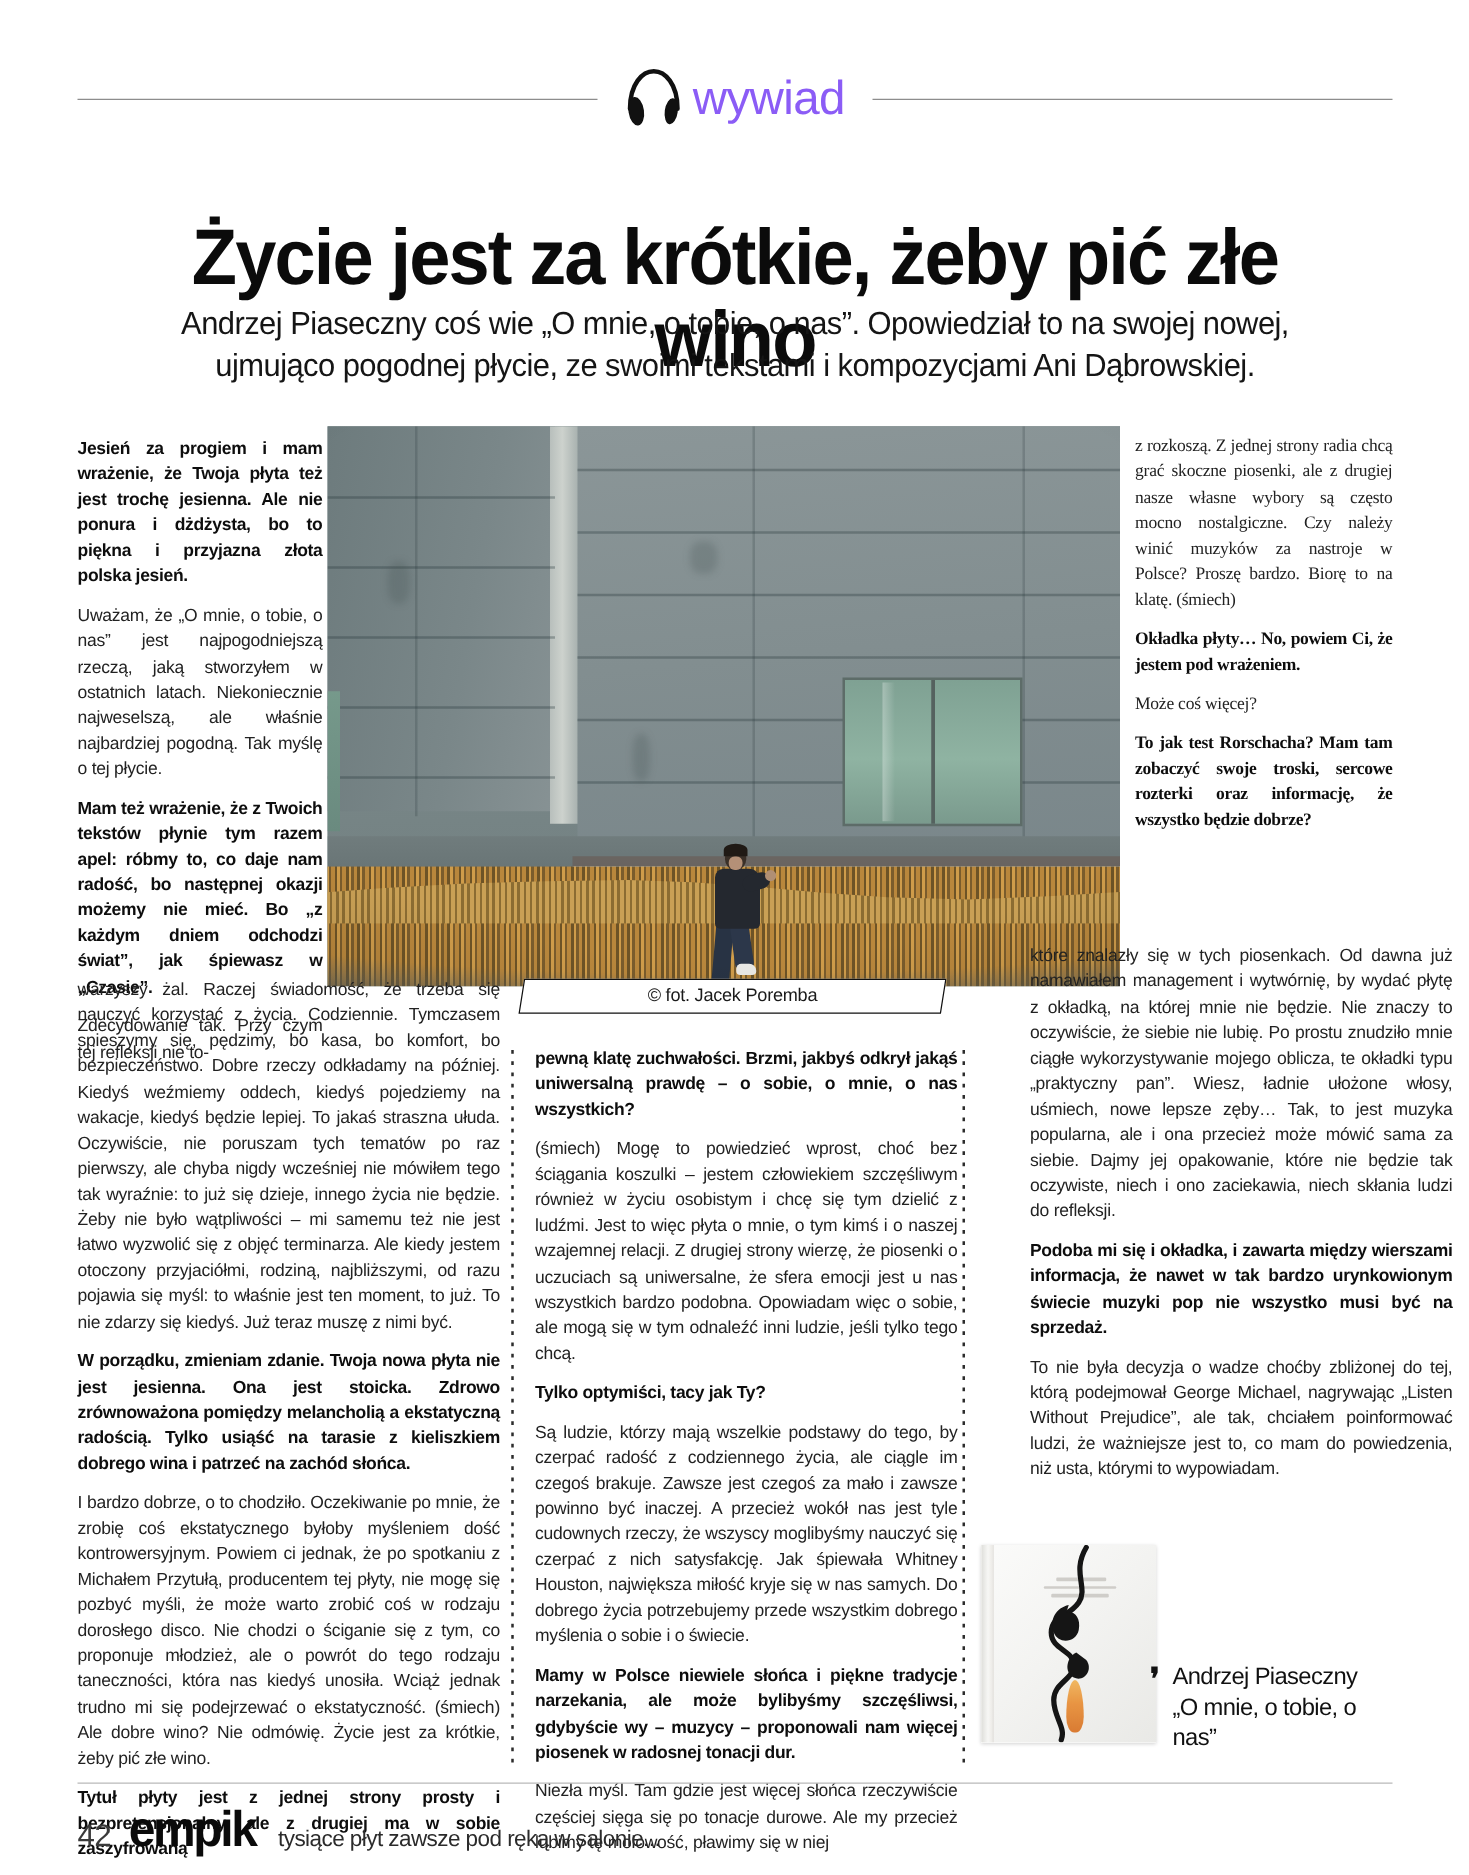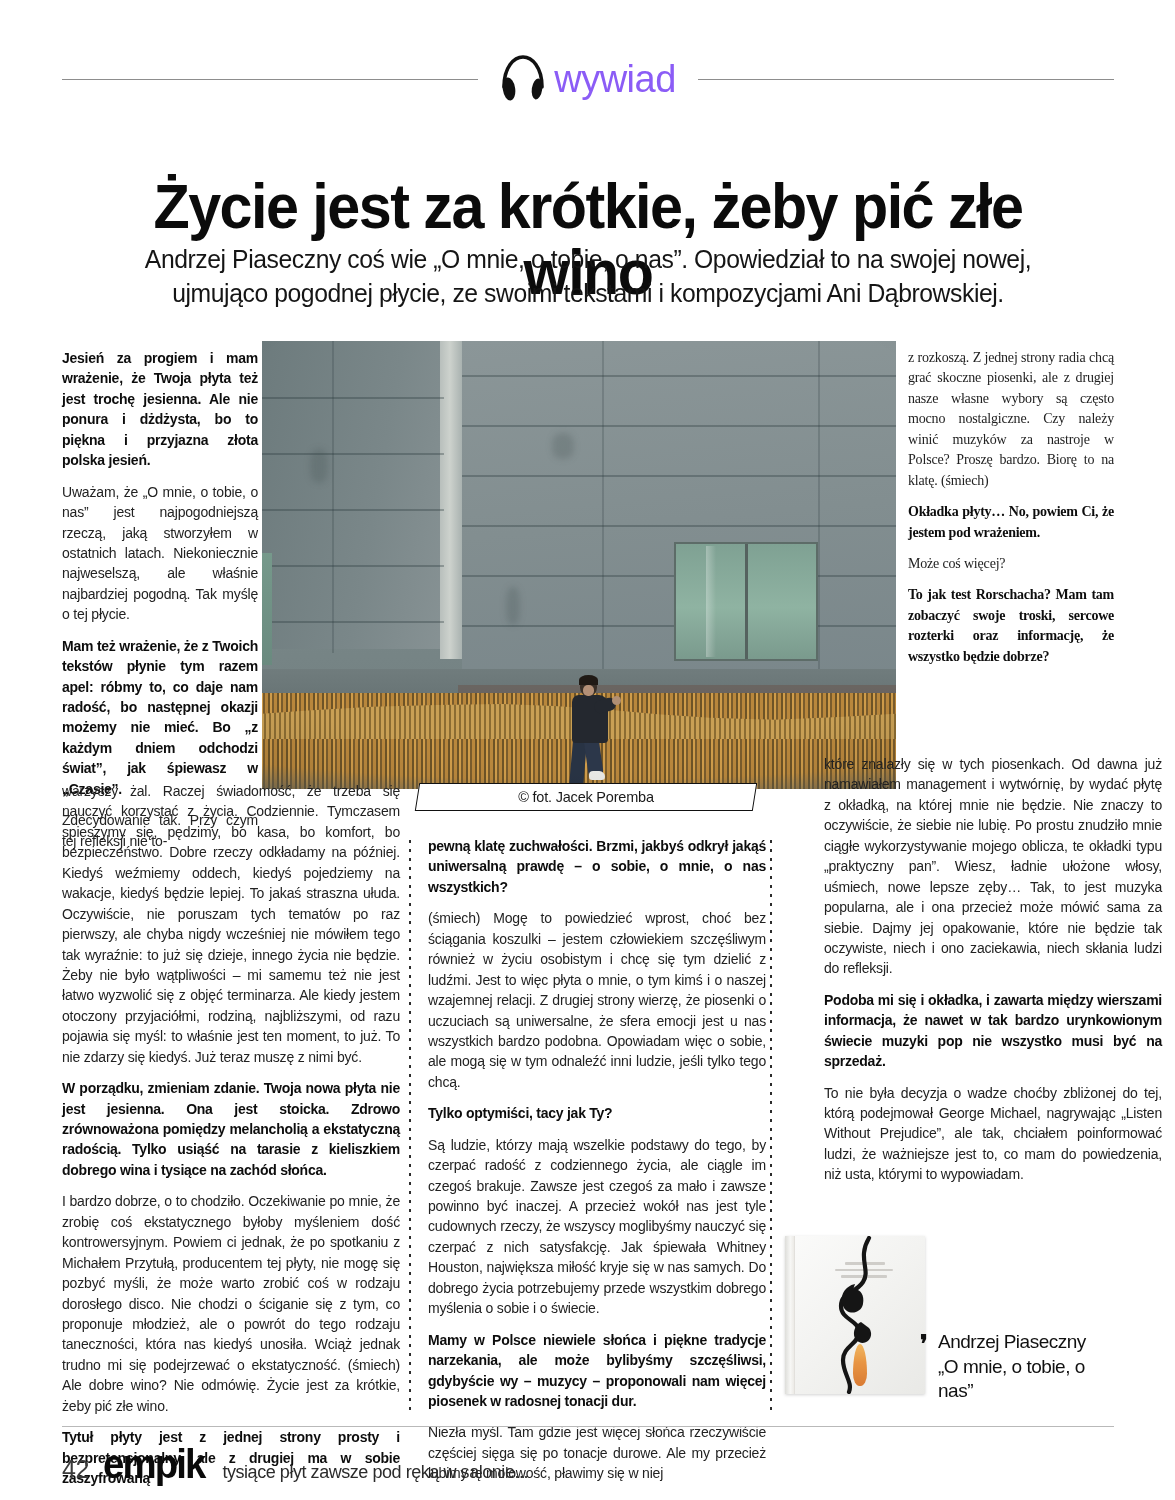--- a/index.html
+++ b/index.html
@@ -556,21 +556,21 @@
   <div class="dotrule2"></div>
 
   <div class="col" id="col-left-top">
       <p class="q">Jesień za progiem i mam wrażenie, że Twoja płyta też jest trochę jesienna. Ale nie ponura i dżdżysta, bo to piękna i przyjazna złota polska jesień.</p>
       <p>Uważam, że „O mnie, o tobie, o nas” jest najpogodniejszą rzeczą, jaką stworzyłem w ostatnich latach. Niekoniecznie najweselszą, ale właśnie najbardziej pogodną. Tak myślę o tej płycie.</p>
       <p class="q">Mam też wrażenie, że z Twoich tekstów płynie tym razem apel: róbmy to, co daje nam radość, bo następnej okazji możemy nie mieć. Bo „z każdym dniem odchodzi świat”, jak śpiewasz w „Czasie”.</p>
       <p>Zdecydowanie tak. Przy czym tej refleksji nie to-</p>
     </div>
   <div class="col" id="col-left-rest">
       <p>warzyszy żal. Raczej świadomość, że trzeba się nauczyć korzystać z życia. Codziennie. Tymczasem spieszymy się, pędzimy, bo kasa, bo komfort, bo bezpieczeństwo. Dobre rzeczy odkładamy na później. Kiedyś weźmiemy oddech, kiedyś pojedziemy na wakacje, kiedyś będzie lepiej. To jakaś straszna ułuda. Oczywiście, nie poruszam tych tematów po raz pierwszy, ale chyba nigdy wcześniej nie mówiłem tego tak wyraźnie: to już się dzieje, innego życia nie będzie. Żeby nie było wątpliwości – mi samemu też nie jest łatwo wyzwolić się z objęć terminarza. Ale kiedy jestem otoczony przyjaciółmi, rodziną, najbliższymi, od razu pojawia się myśl: to właśnie jest ten moment, to już. To nie zdarzy się kiedyś. Już teraz muszę z nimi być.</p>
-      <p class="q">W porządku, zmieniam zdanie. Twoja nowa płyta nie jest jesienna. Ona jest stoicka. Zdrowo zrównoważona pomiędzy melancholią a ekstatyczną radością. Tylko usiąść na tarasie z kieliszkiem dobrego wina i tysiące na zachód słońca.</p>
+      <p class="q">W porządku, zmieniam zdanie. Twoja nowa płyta nie jest jesienna. Ona jest stoicka. Zdrowo zrównoważona pomiędzy melancholią a ekstatyczną radością. Tylko usiąść na tarasie z kieliszkiem dobrego wina i patrzeć na zachód słońca.</p>
       <p>I bardzo dobrze, o to chodziło. Oczekiwanie po mnie, że zrobię coś ekstatycznego byłoby myśleniem dość kontrowersyjnym. Powiem ci jednak, że po spotkaniu z Michałem Przytułą, producentem tej płyty, nie mogę się pozbyć myśli, że może warto zrobić coś w rodzaju dorosłego disco. Nie chodzi o ściganie się z tym, co proponuje młodzież, ale o powrót do tego rodzaju taneczności, która nas kiedyś unosiła. Wciąż jednak trudno mi się podejrzewać o ekstatyczność. (śmiech) Ale dobre wino? Nie odmówię. Życie jest za krótkie, żeby pić złe wino.</p>
       <p class="q">Tytuł płyty jest z jednej strony prosty i bezpretensjonalny, ale z drugiej ma w sobie zaszyfrowaną</p>
     </div>
   <div class="col" id="col-mid">
       <p class="q">pewną klatę zuchwałości. Brzmi, jakbyś odkrył jakąś uniwersalną prawdę – o sobie, o mnie, o nas wszystkich?</p>
       <p>(śmiech) Mogę to powiedzieć wprost, choć bez ściągania koszulki – jestem człowiekiem szczęśliwym również w życiu osobistym i chcę się tym dzielić z ludźmi. Jest to więc płyta o mnie, o tym kimś i o naszej wzajemnej relacji. Z drugiej strony wierzę, że piosenki o uczuciach są uniwersalne, że sfera emocji jest u nas wszystkich bardzo podobna. Opowiadam więc o sobie, ale mogą się w tym odnaleźć inni ludzie, jeśli tylko tego chcą.</p>
       <p class="q">Tylko optymiści, tacy jak Ty?</p>
       <p>Są ludzie, którzy mają wszelkie podstawy do tego, by czerpać radość z codziennego życia, ale ciągle im czegoś brakuje. Zawsze jest czegoś za mało i zawsze powinno być inaczej. A przecież wokół nas jest tyle cudownych rzeczy, że wszyscy moglibyśmy nauczyć się czerpać z nich satysfakcję. Jak śpiewała Whitney Houston, największa miłość kryje się w nas samych. Do dobrego życia potrzebujemy przede wszystkim dobrego myślenia o sobie i o świecie.</p>
       <p class="q">Mamy w Polsce niewiele słońca i piękne tradycje narzekania, ale może bylibyśmy szczęśliwsi, gdybyście wy – muzycy – proponowali nam więcej piosenek w radosnej tonacji dur.</p>
       <p>Niezła myśl. Tam gdzie jest więcej słońca rzeczywiście częściej sięga się po tonacje durowe. Ale my przecież lubimy tę molowość, pławimy się w niej</p>

